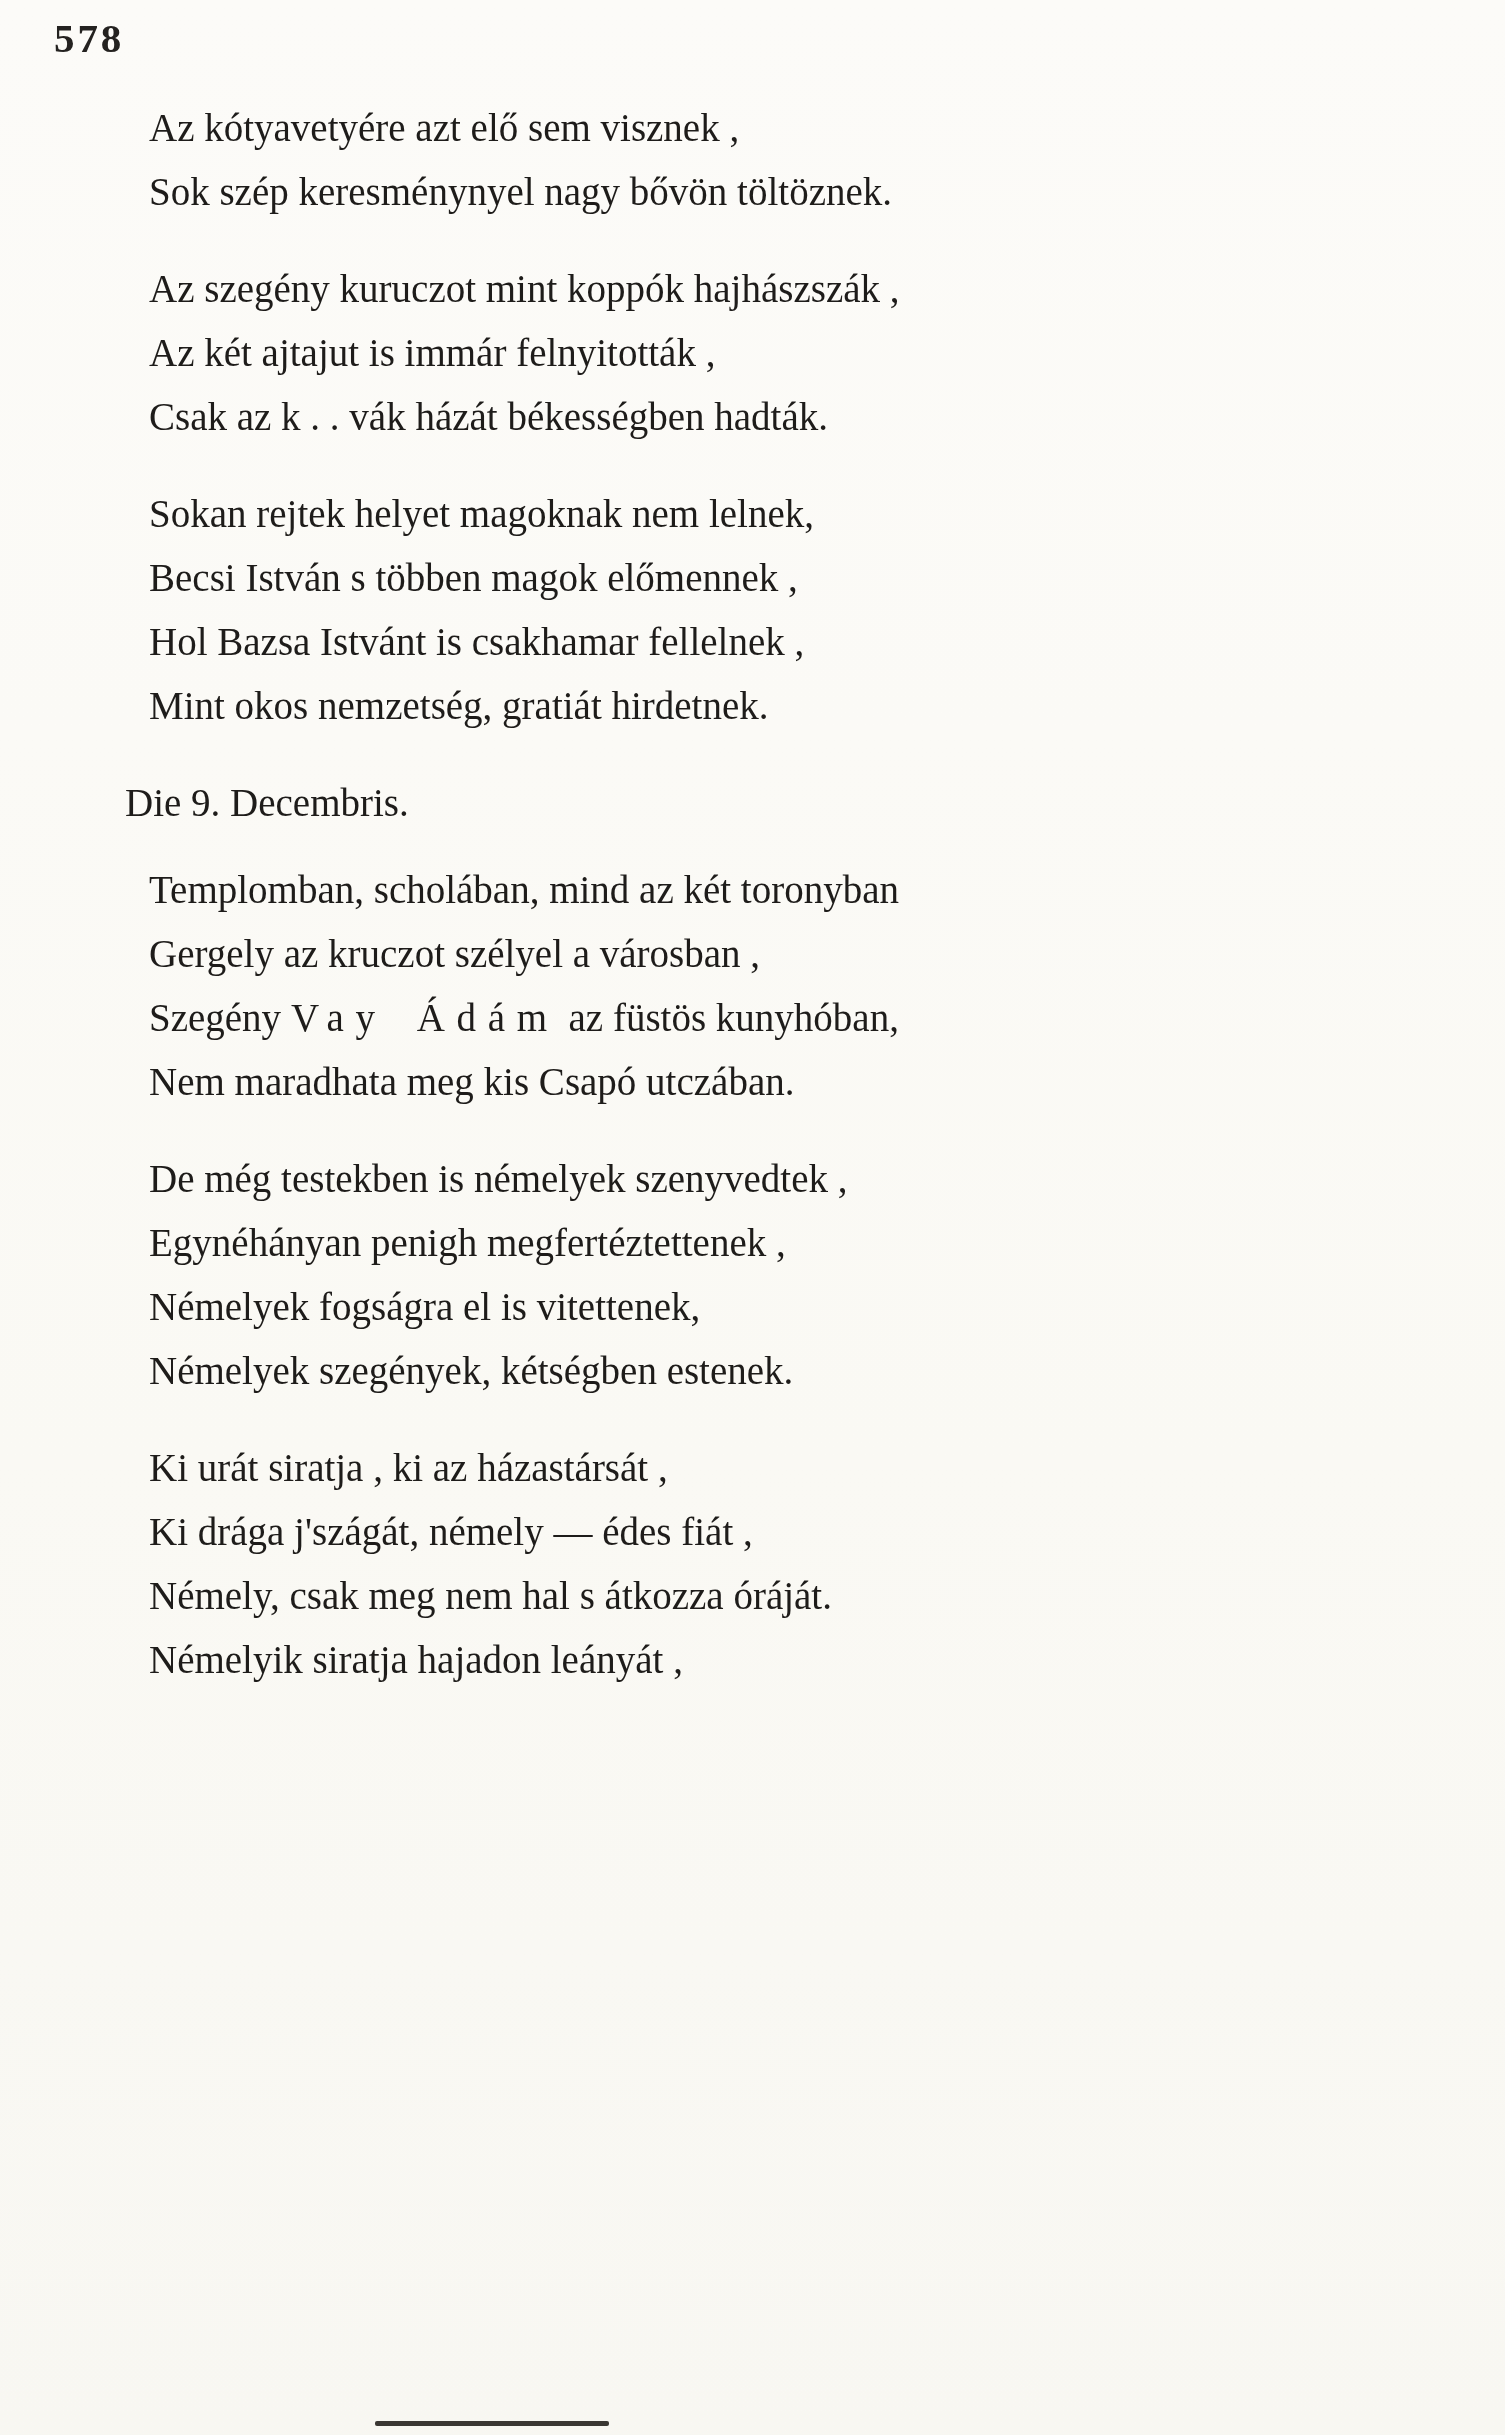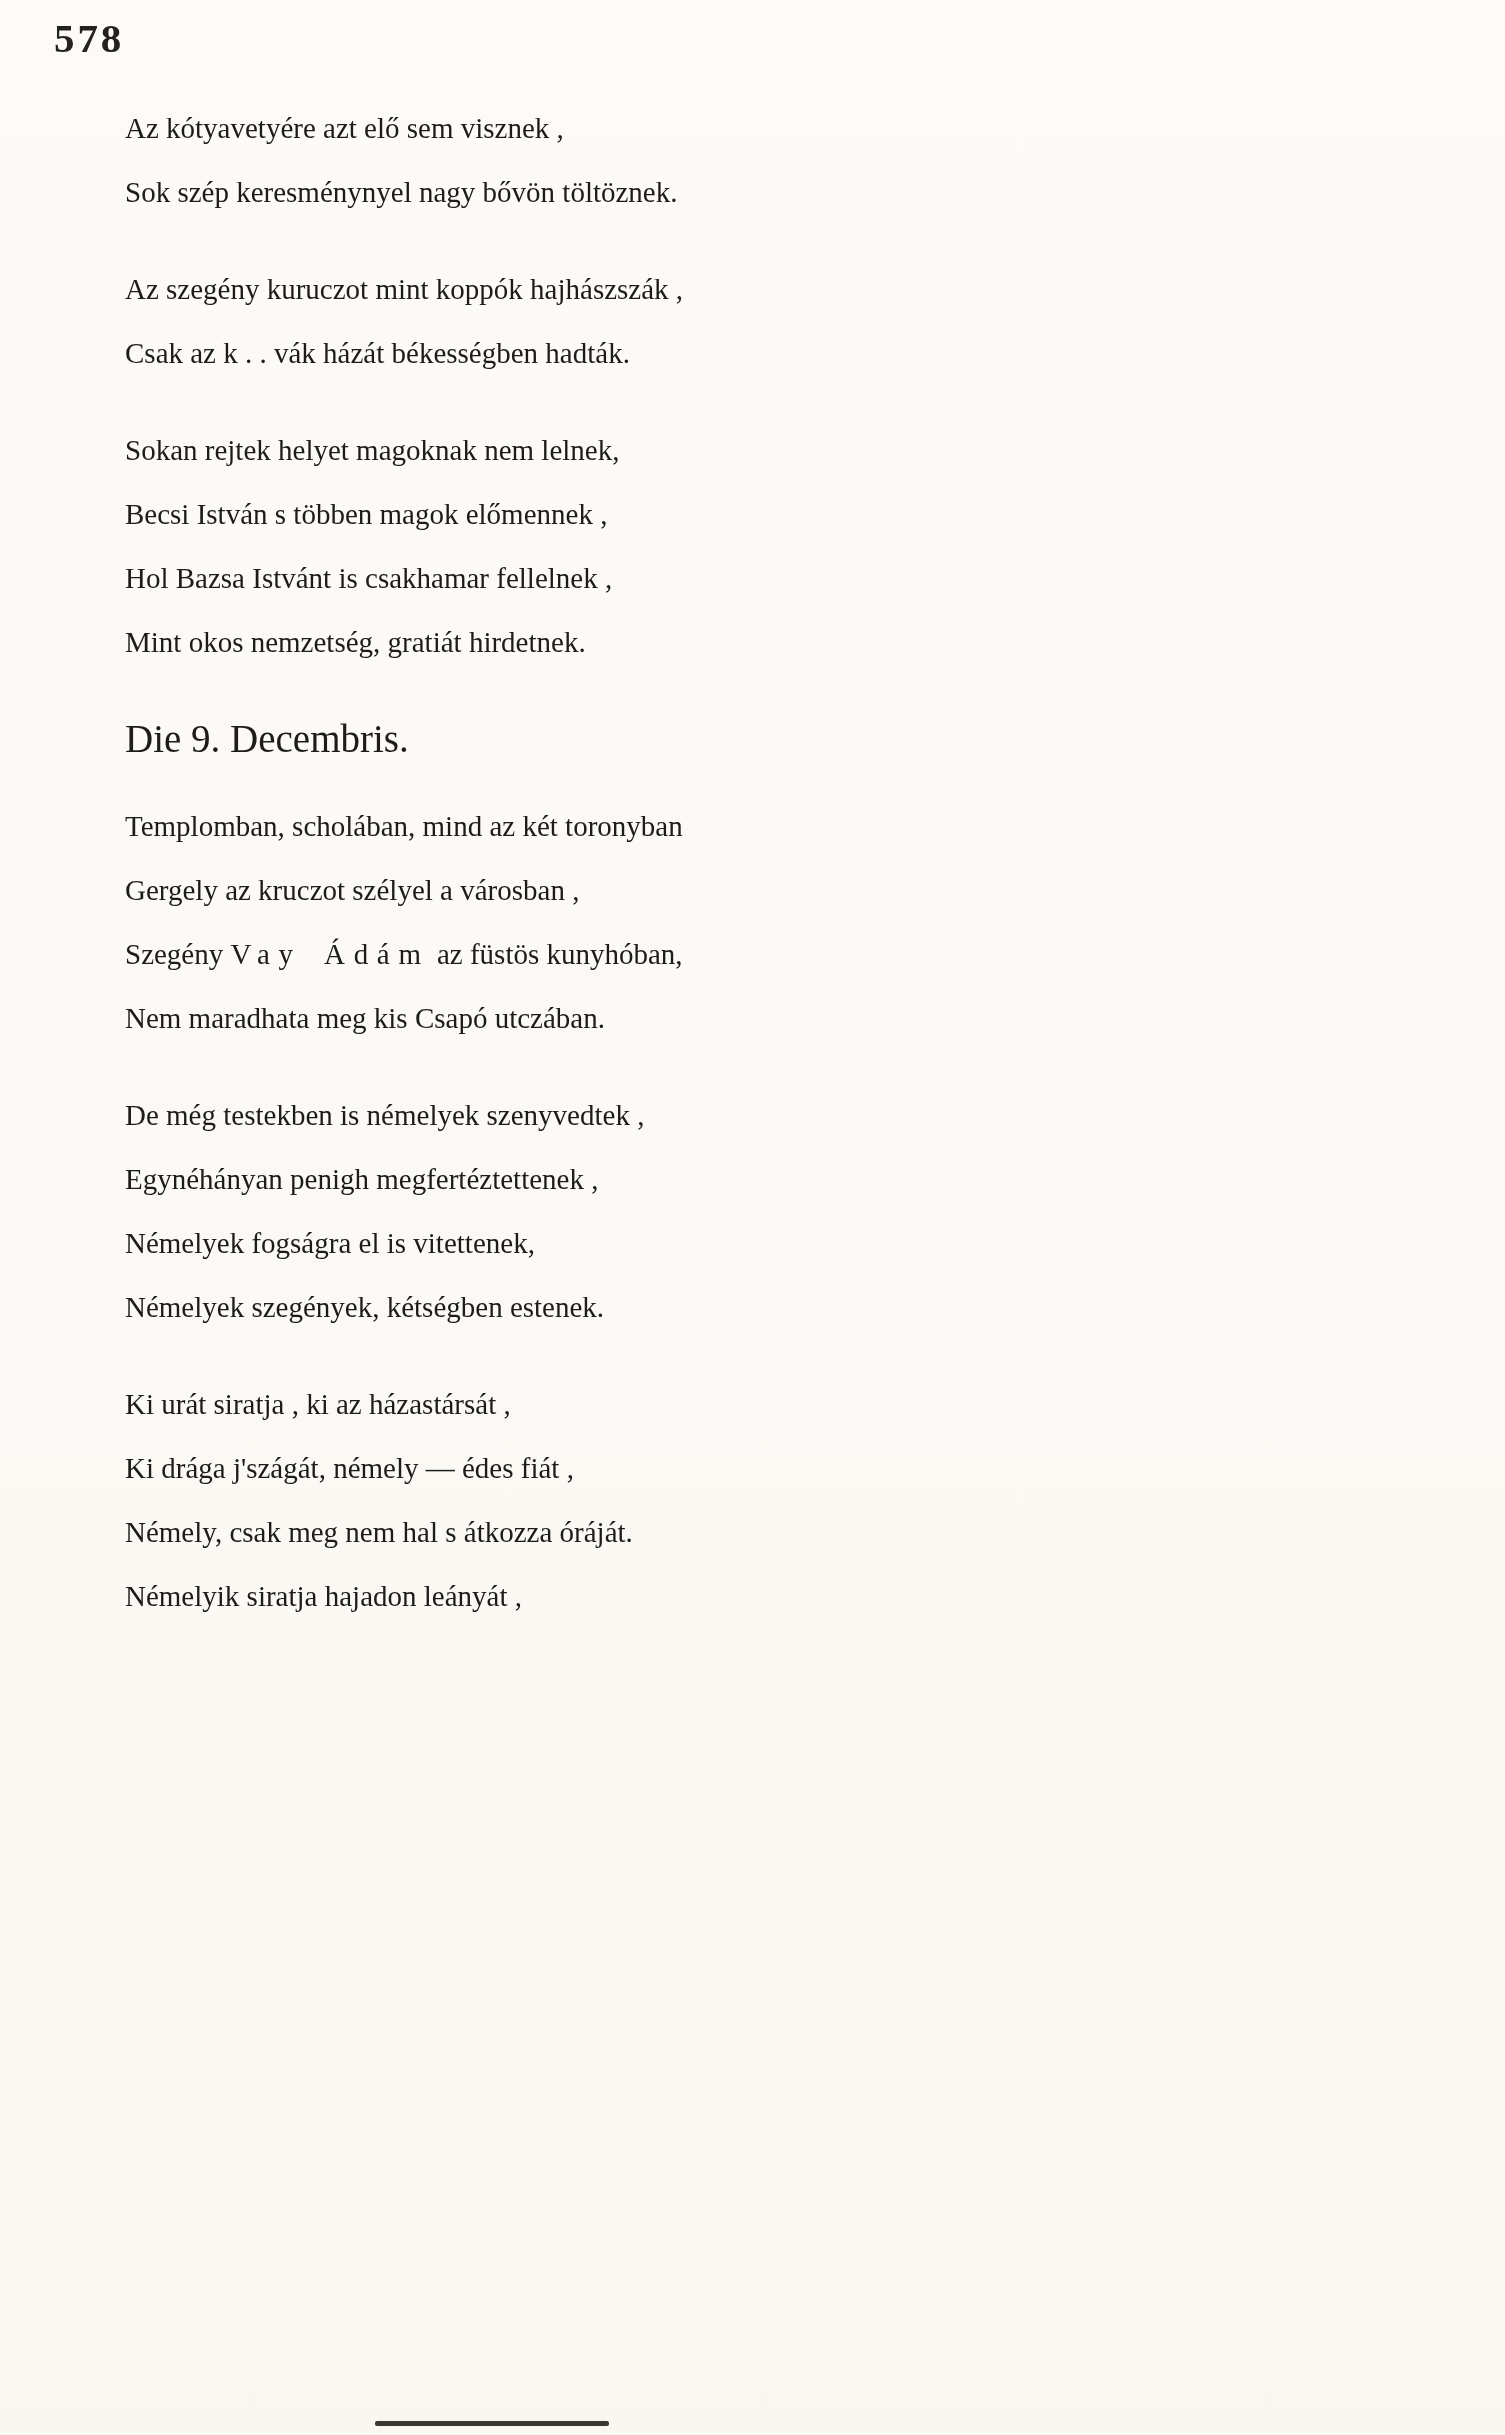--- a/index.html
+++ b/index.html
@@ -30,24 +30,25 @@
     letter-spacing: 2.9px;
     color: #242220;
   }
   .text-block {
     position: absolute;
     left: 125px;
     top: 96px;
     width: 809px;
   }
   .line {
-    font-size: 29px;
+    font-size: 39px;
     line-height: 64px;
     white-space: nowrap;
     color: #1e1c1a;
+    margin-left: 24px;
   }
   .stanza {
     margin-bottom: 33px;
   }
   .stanza:last-child {
     margin-bottom: 0;
   }
   .section-heading {
     font-size: 39px;
     line-height: 64px;
@@ -79,20 +80,21 @@
 
   <div class="text-block">
 
     <div class="stanza">
       <div class="line">Az kótyavetyére azt elő sem visznek ,</div>
       <div class="line">Sok szép keresménynyel nagy bővön töltöznek.</div>
     </div>
 
     <div class="stanza">
       <div class="line">Az szegény kuruczot mint koppók hajhászszák ,</div>
+      <div class="line">Az két ajtajut is immár felnyitották ,</div>
       <div class="line">Csak az k . . vák házát békességben hadták.</div>
     </div>
 
     <div class="stanza">
       <div class="line">Sokan rejtek helyet magoknak nem lelnek,</div>
       <div class="line">Becsi István s többen magok előmennek ,</div>
       <div class="line">Hol Bazsa Istvánt is csakhamar fellelnek ,</div>
       <div class="line">Mint okos nemzetség, gratiát hirdetnek.</div>
     </div>
 

